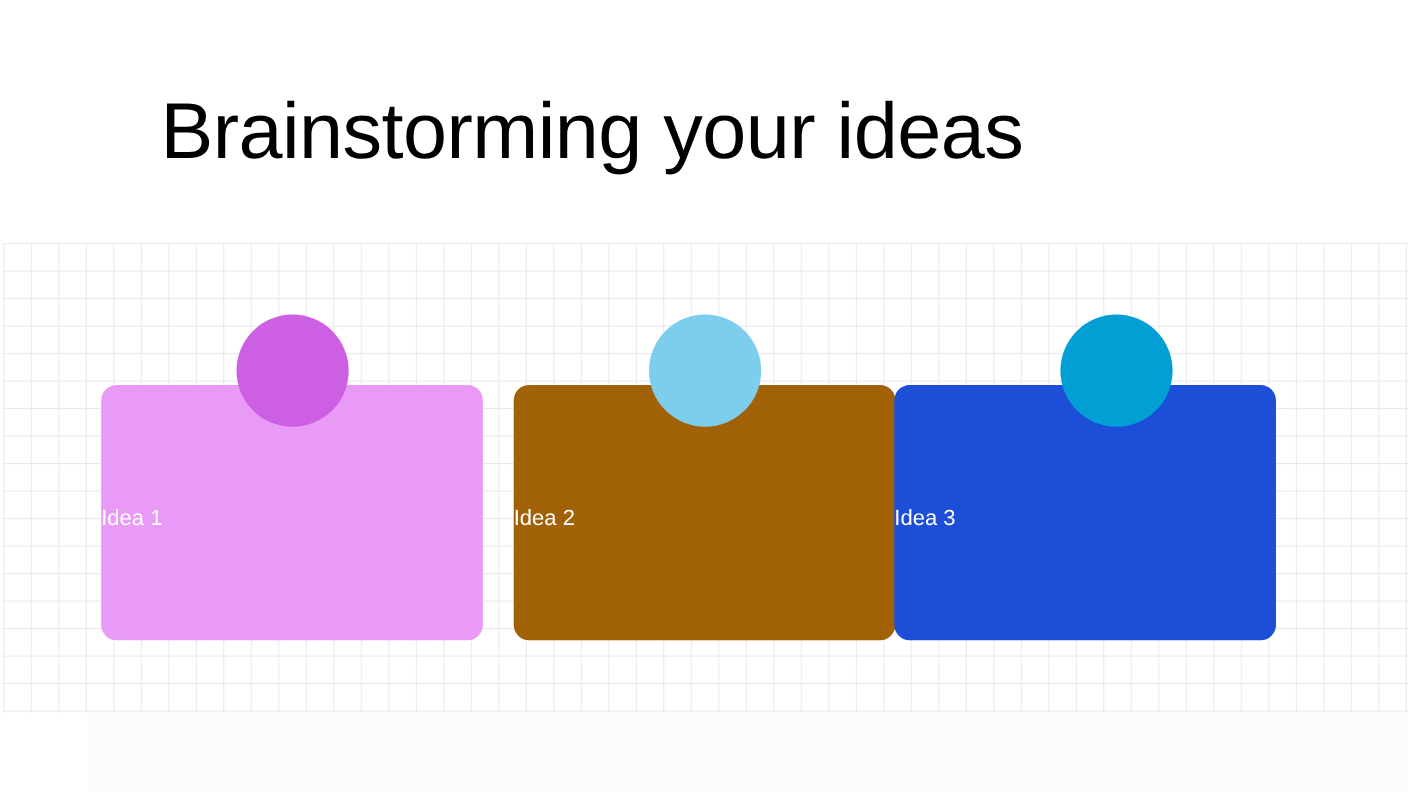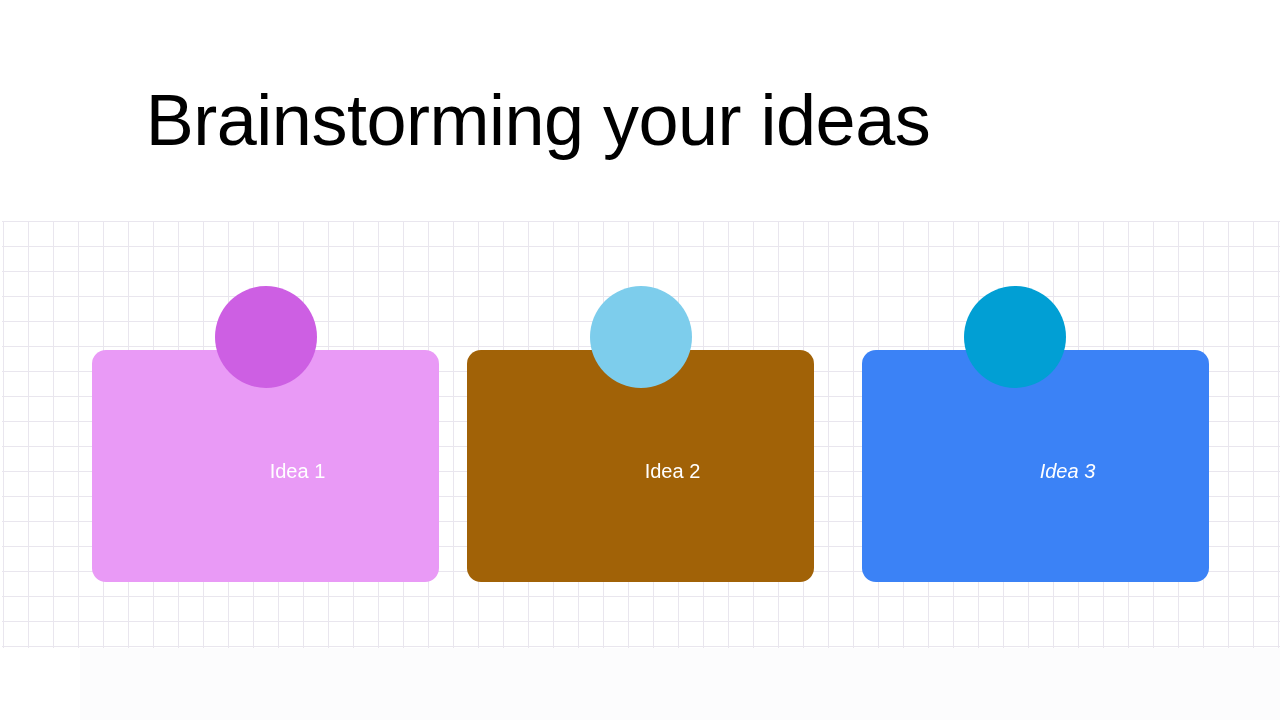--- a/index.html
+++ b/index.html
@@ -64,26 +64,25 @@
       border-radius: 14px;
       display: flex;
       align-items: center;
       justify-content: center;
     }
     .card-label {
       position: absolute;
       left: 0;
       top: 108px;
       width: 100%;
-      text-align: center;
+      text-align: left;
       font-size: 20px;
       line-height: 26px;
       color: #ffffff;
       font-family: "Liberation Sans", "DejaVu Sans", sans-serif;
-      margin-left: 32px;
     }
     .circle {
       position: absolute;
       top: 286px;
       width: 102px;
       height: 102px;
       border-radius: 50%;
     }
   </style>
 </head>
@@ -98,16 +97,16 @@
 <div class="card" id="card-0" style="left: 92px; background: rgb(233, 154, 246);">
   <span class="card-label">Idea 1</span>
 </div>
 <div class="circle" id="circle-0" style="left: 215px; background: rgb(205, 95, 227);"></div>
 
 <div class="card" id="card-1" style="left: 467px; background: #a16207;">
   <span class="card-label">Idea 2</span>
 </div>
 <div class="circle" id="circle-1" style="left: 590px; background: rgb(125, 205, 236);"></div>
 
-<div class="card" id="card-2" style="left: 862px; background: #3b82f6; font-style: italic;">
+<div class="card" id="card-2" style="left: 813px; background: #1d4ed8;">
   <span class="card-label">Idea 3</span>
 </div>
 <div class="circle" id="circle-2" style="left: 964px; background: rgb(1, 159, 212);"></div>
 
 </body></html>

